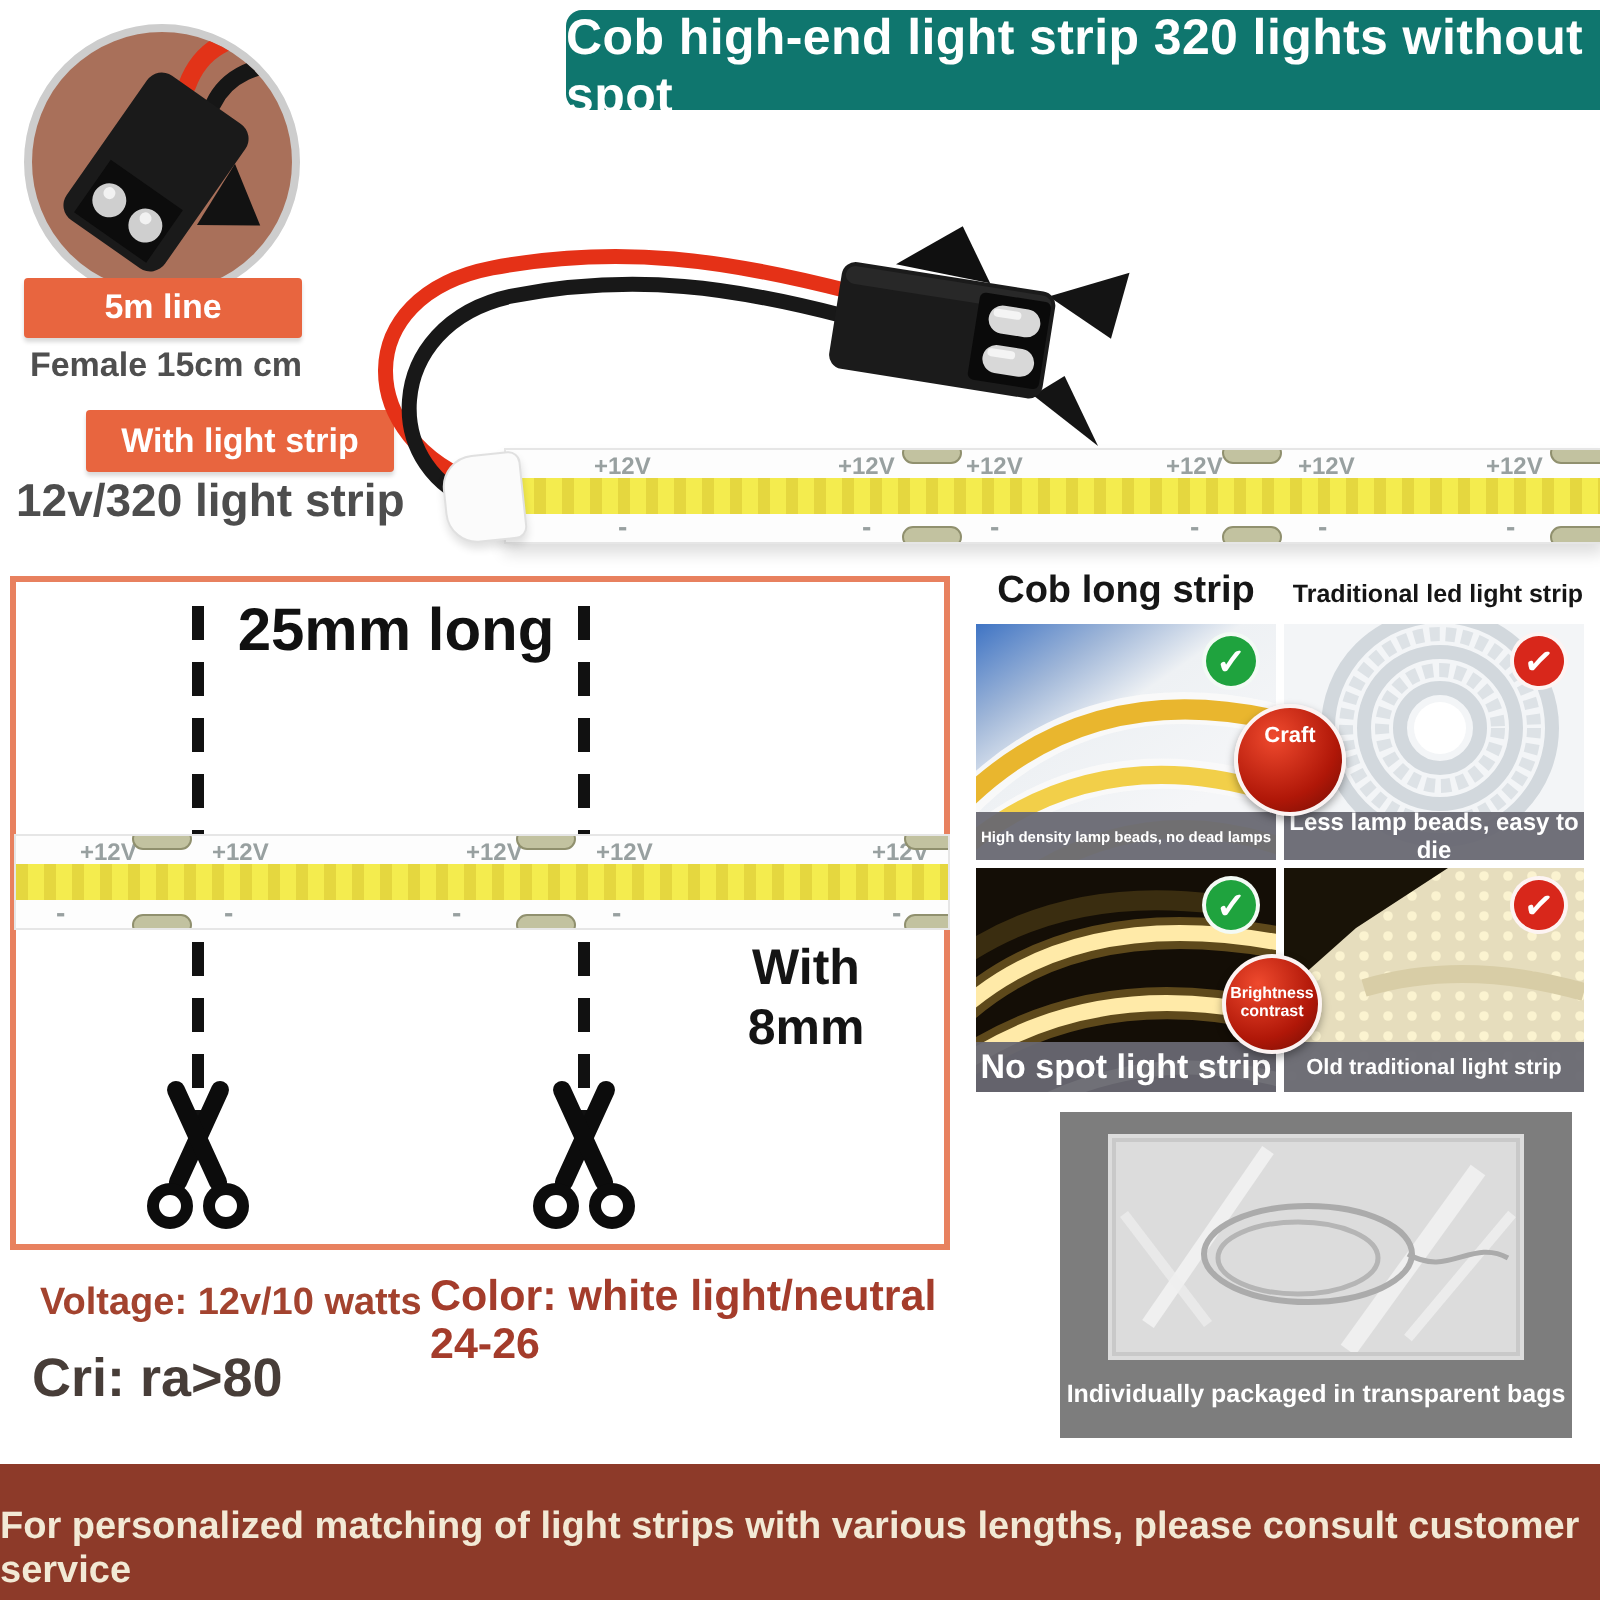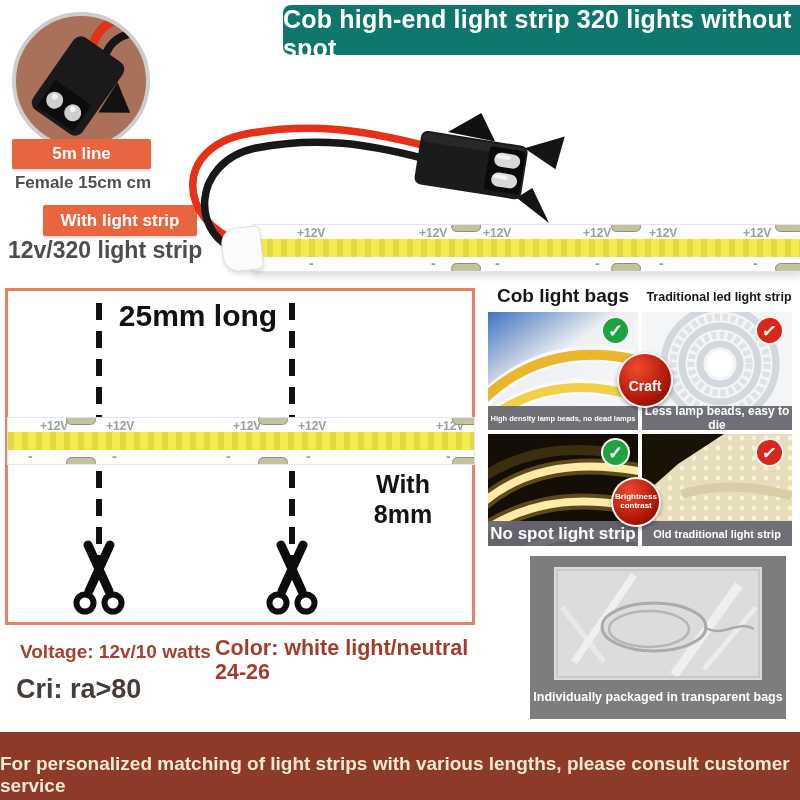--- a/index.html
+++ b/index.html
@@ -80,21 +80,21 @@
   .check{position:absolute;border-radius:50%;display:flex;align-items:center;justify-content:center;
     color:#fff;font-weight:bold;border:2px solid rgba(255,255,255,.95);box-sizing:border-box;}
   .check.green{background:#1fa33e;}
   .check.red{background:#d8271b;transform:rotate(8deg);}
   .ck1{right:8px;top:4px;width:29px;height:29px;font-size:18px;}
   .badge{position:absolute;border-radius:50%;
     background:radial-gradient(circle at 35% 28%, #ef4a2e, #b01708 62%, #6f0d04);
     border:2.5px solid rgba(255,255,255,.95);box-sizing:border-box;color:#fff;text-align:center;
     box-shadow:0 2px 4px rgba(0,0,0,.35);}
   .badge-craft{left:617px;top:352px;width:56px;height:56px;}
-  .badge-craft .l1{display:block;margin-top:24px;font-size:14px;font-weight:bold;}
+  .badge-craft .l1{display:block;margin-top:8px;font-size:11px;font-weight:bold;}
   .badge-bright{left:611px;top:477px;width:50px;height:50px;}
   .badge-bright .l1{display:block;margin-top:13px;font-size:8px;font-weight:bold;line-height:9px;}
   .badge-bright .l2{display:block;font-size:8px;font-weight:bold;line-height:9px;}
 
   
   .package{position:absolute;left:530px;top:556px;width:256px;height:163px;background:#7d7d7d;}
   .bag{position:absolute;left:24px;top:11px;width:208px;height:113px;background:#dcdcdc;overflow:hidden;}
   .pkg-caption{position:absolute;left:0;right:0;top:134px;text-align:center;color:#fff;
     font-weight:bold;font-size:12.5px;}
 
@@ -221,21 +221,21 @@
     </svg>
   </div>
 
   <div class="spec-voltage">Voltage: 12v/10 watts</div>
   <div class="spec-cri">Cri: ra&gt;80</div>
   <div class="spec-color">
     <div>Color: white light/neutral</div>
     <div>24-26</div>
   </div>
 
-  <div class="cmp-h1">Cob light bags</div>
+  <div class="cmp-h1">Cob long strip</div>
   <div class="cmp-h2">Traditional led light strip</div>
 
   <div class="tile t11">
     <svg width="150" height="118" viewBox="0 0 150 118">
       <defs>
         <linearGradient id="g1" x1="0" y1="0" x2="0.7" y2="0.8">
           <stop offset="0" stop-color="#3f74c4"></stop>
             <stop offset="0.3" stop-color="#9fb6d8"></stop>
           <stop offset="0.55" stop-color="#eef1f4"></stop>
             <stop offset="1" stop-color="#f5f6f8"></stop>

